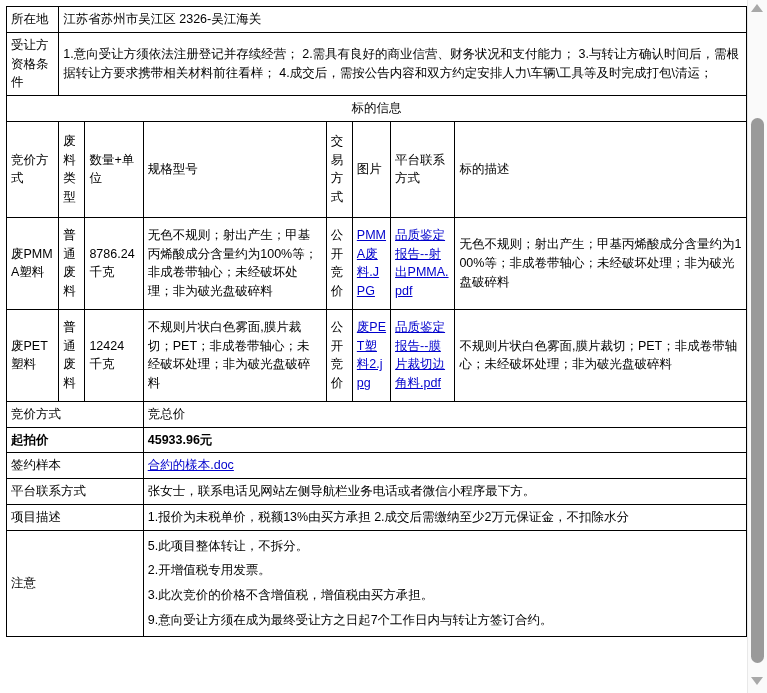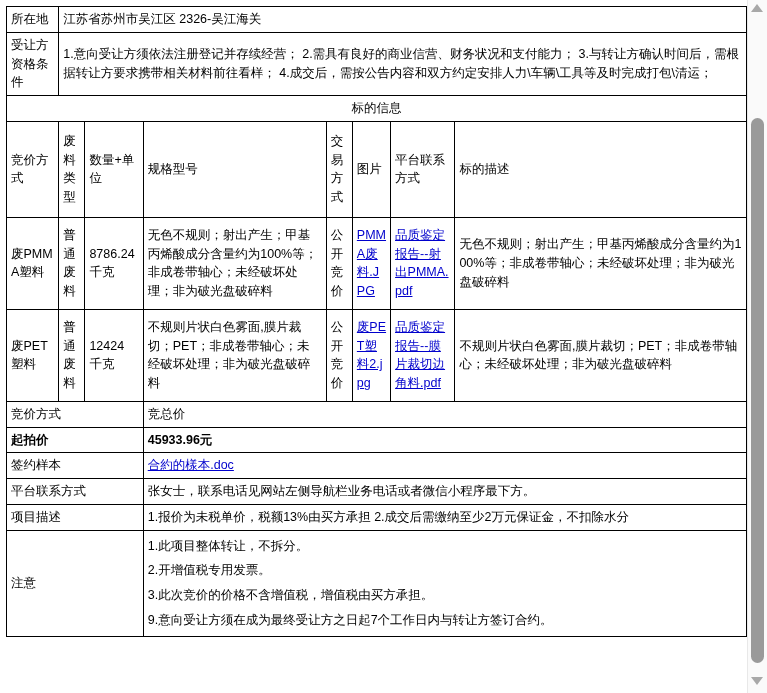--- a/index.html
+++ b/index.html
@@ -196,21 +196,21 @@
       </tr>
 
       <tr>
         <td class="label" colspan="3">项目描述</td>
         <td colspan="5">1.报价为未税单价，税额13%由买方承担 2.成交后需缴纳至少2万元保证金，不扣除水分</td>
       </tr>
 
       <tr>
         <td class="label" colspan="3">注意</td>
         <td colspan="5">
-          <div style="padding:3px 0">1.此项目整体转让，不拆分。</div>
+          <div style="padding:3px 0">5.此项目整体转让，不拆分。</div>
           <div style="padding:3px 0">2.开增值税专用发票。</div>
           <div style="padding:3px 0">3.此次竞价的价格不含增值税，增值税由买方承担。</div>
           <div style="padding:3px 0">9.意向受让方须在成为最终受让方之日起7个工作日内与转让方签订合约。</div>
         </td>
       </tr>
 
     </tbody>
   </table>
 
 </div>

